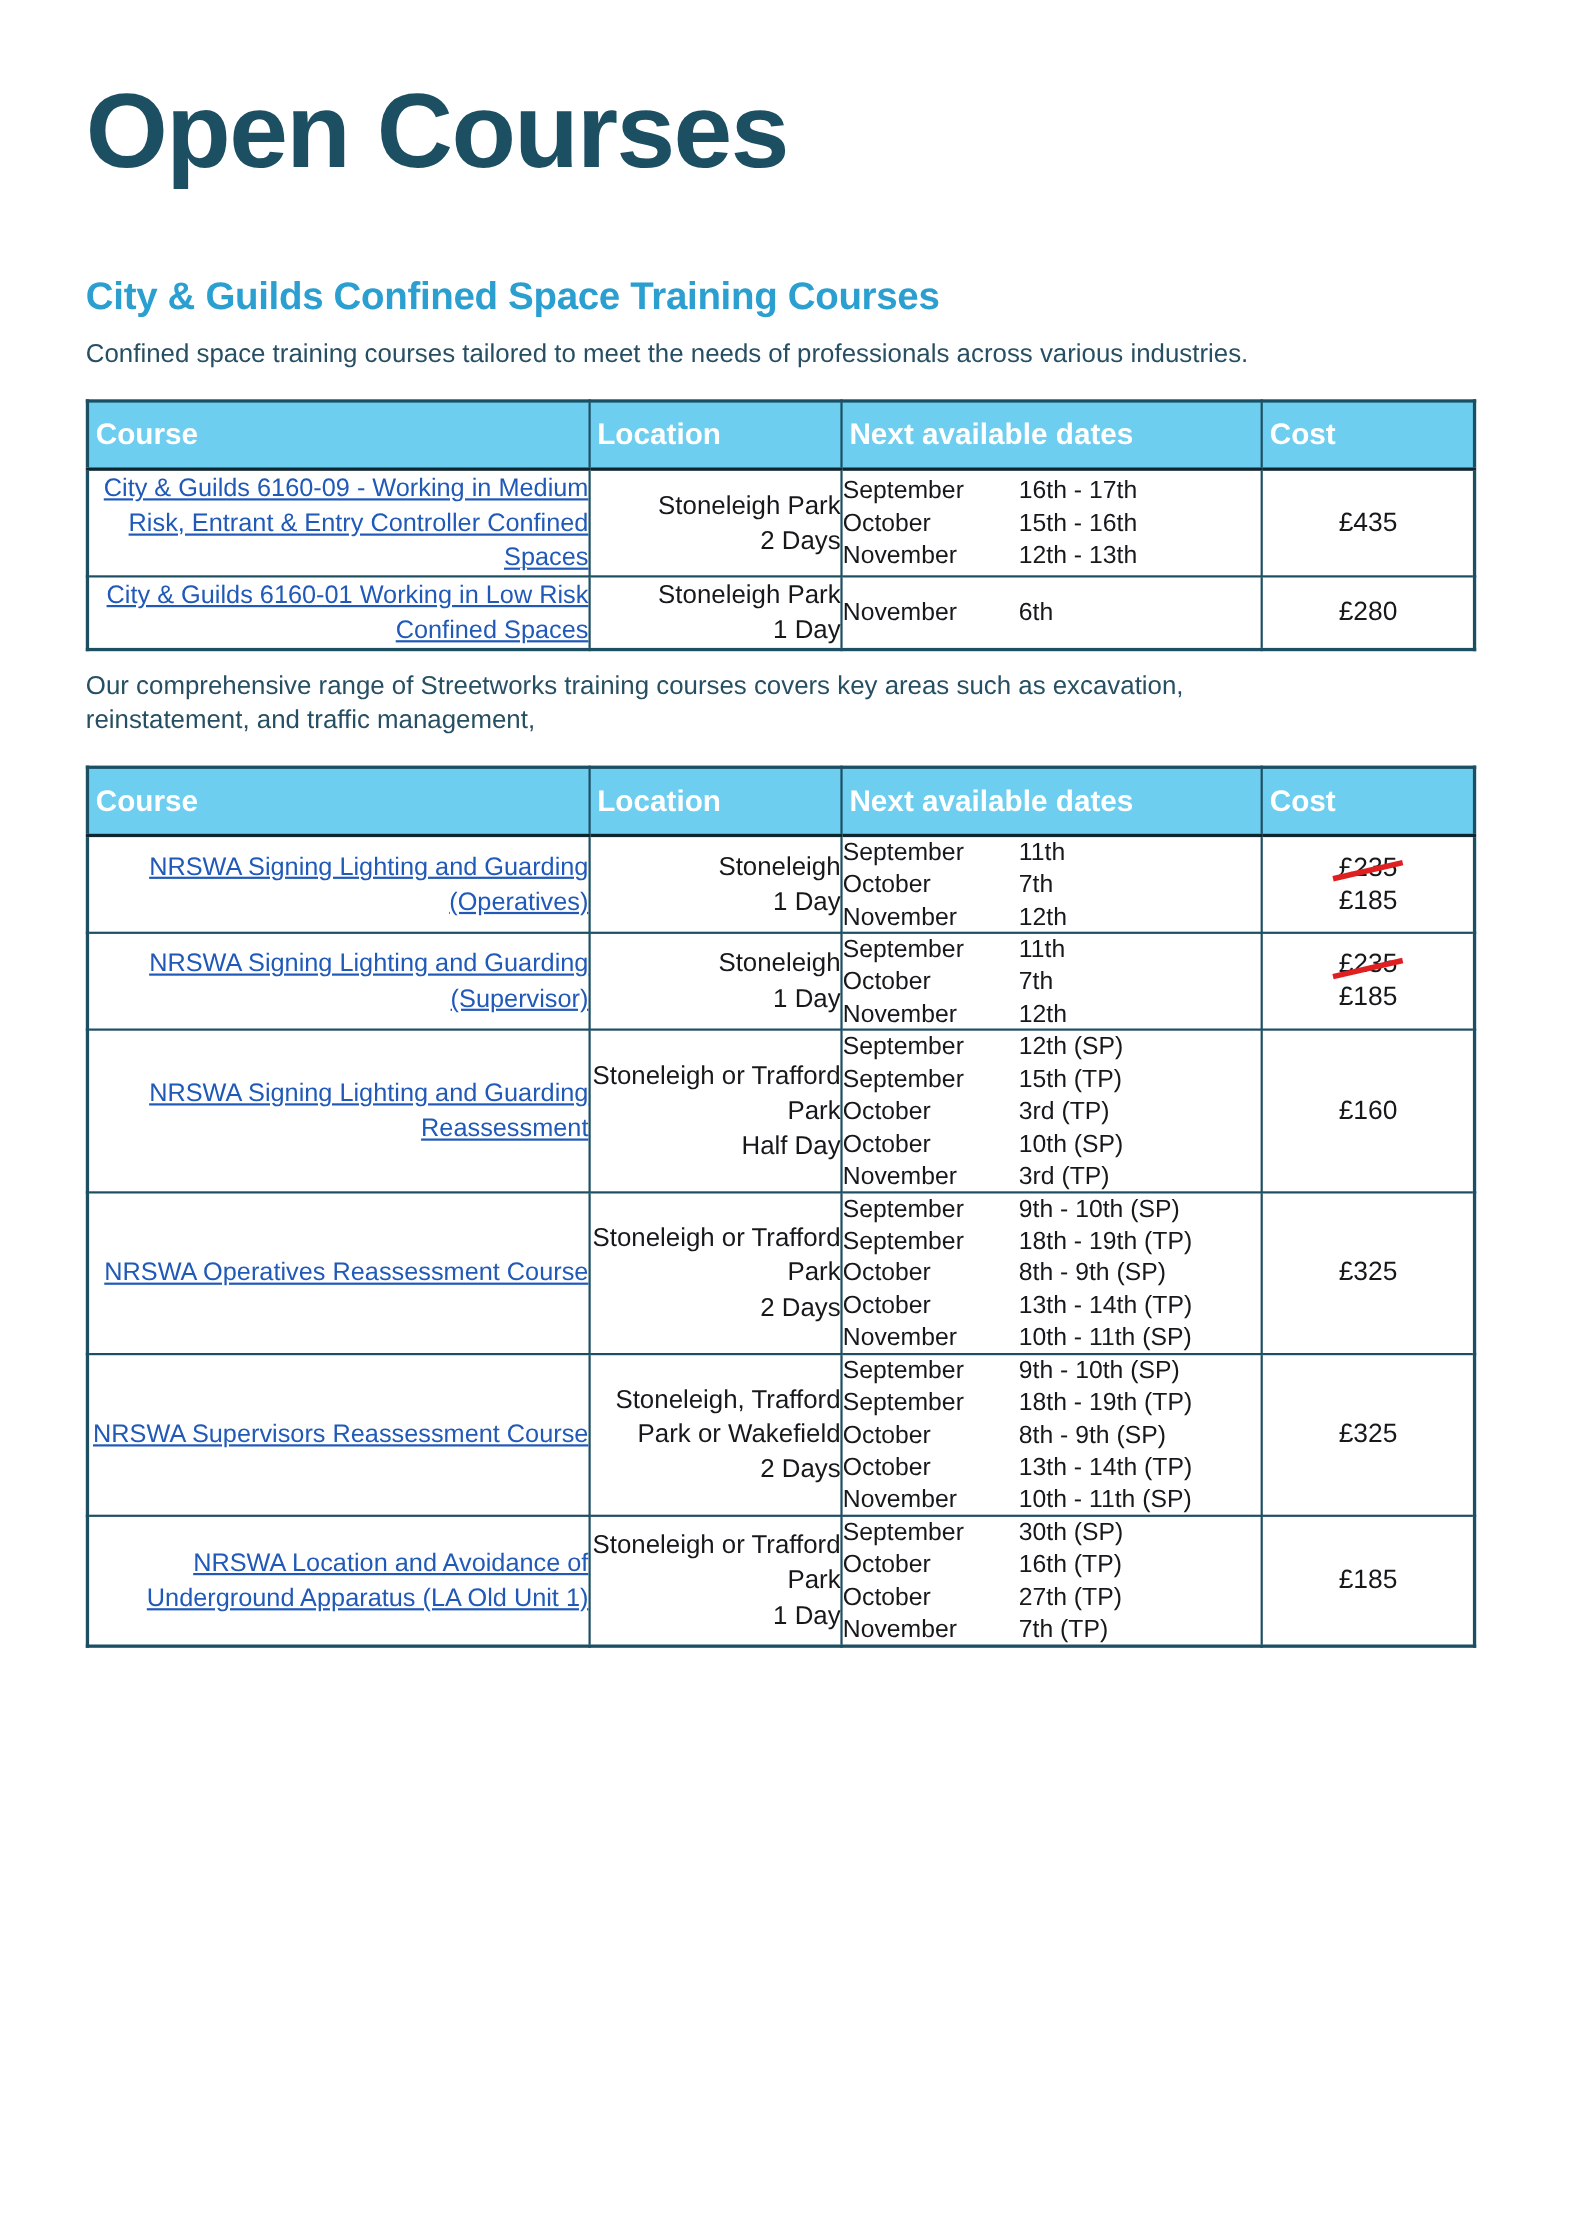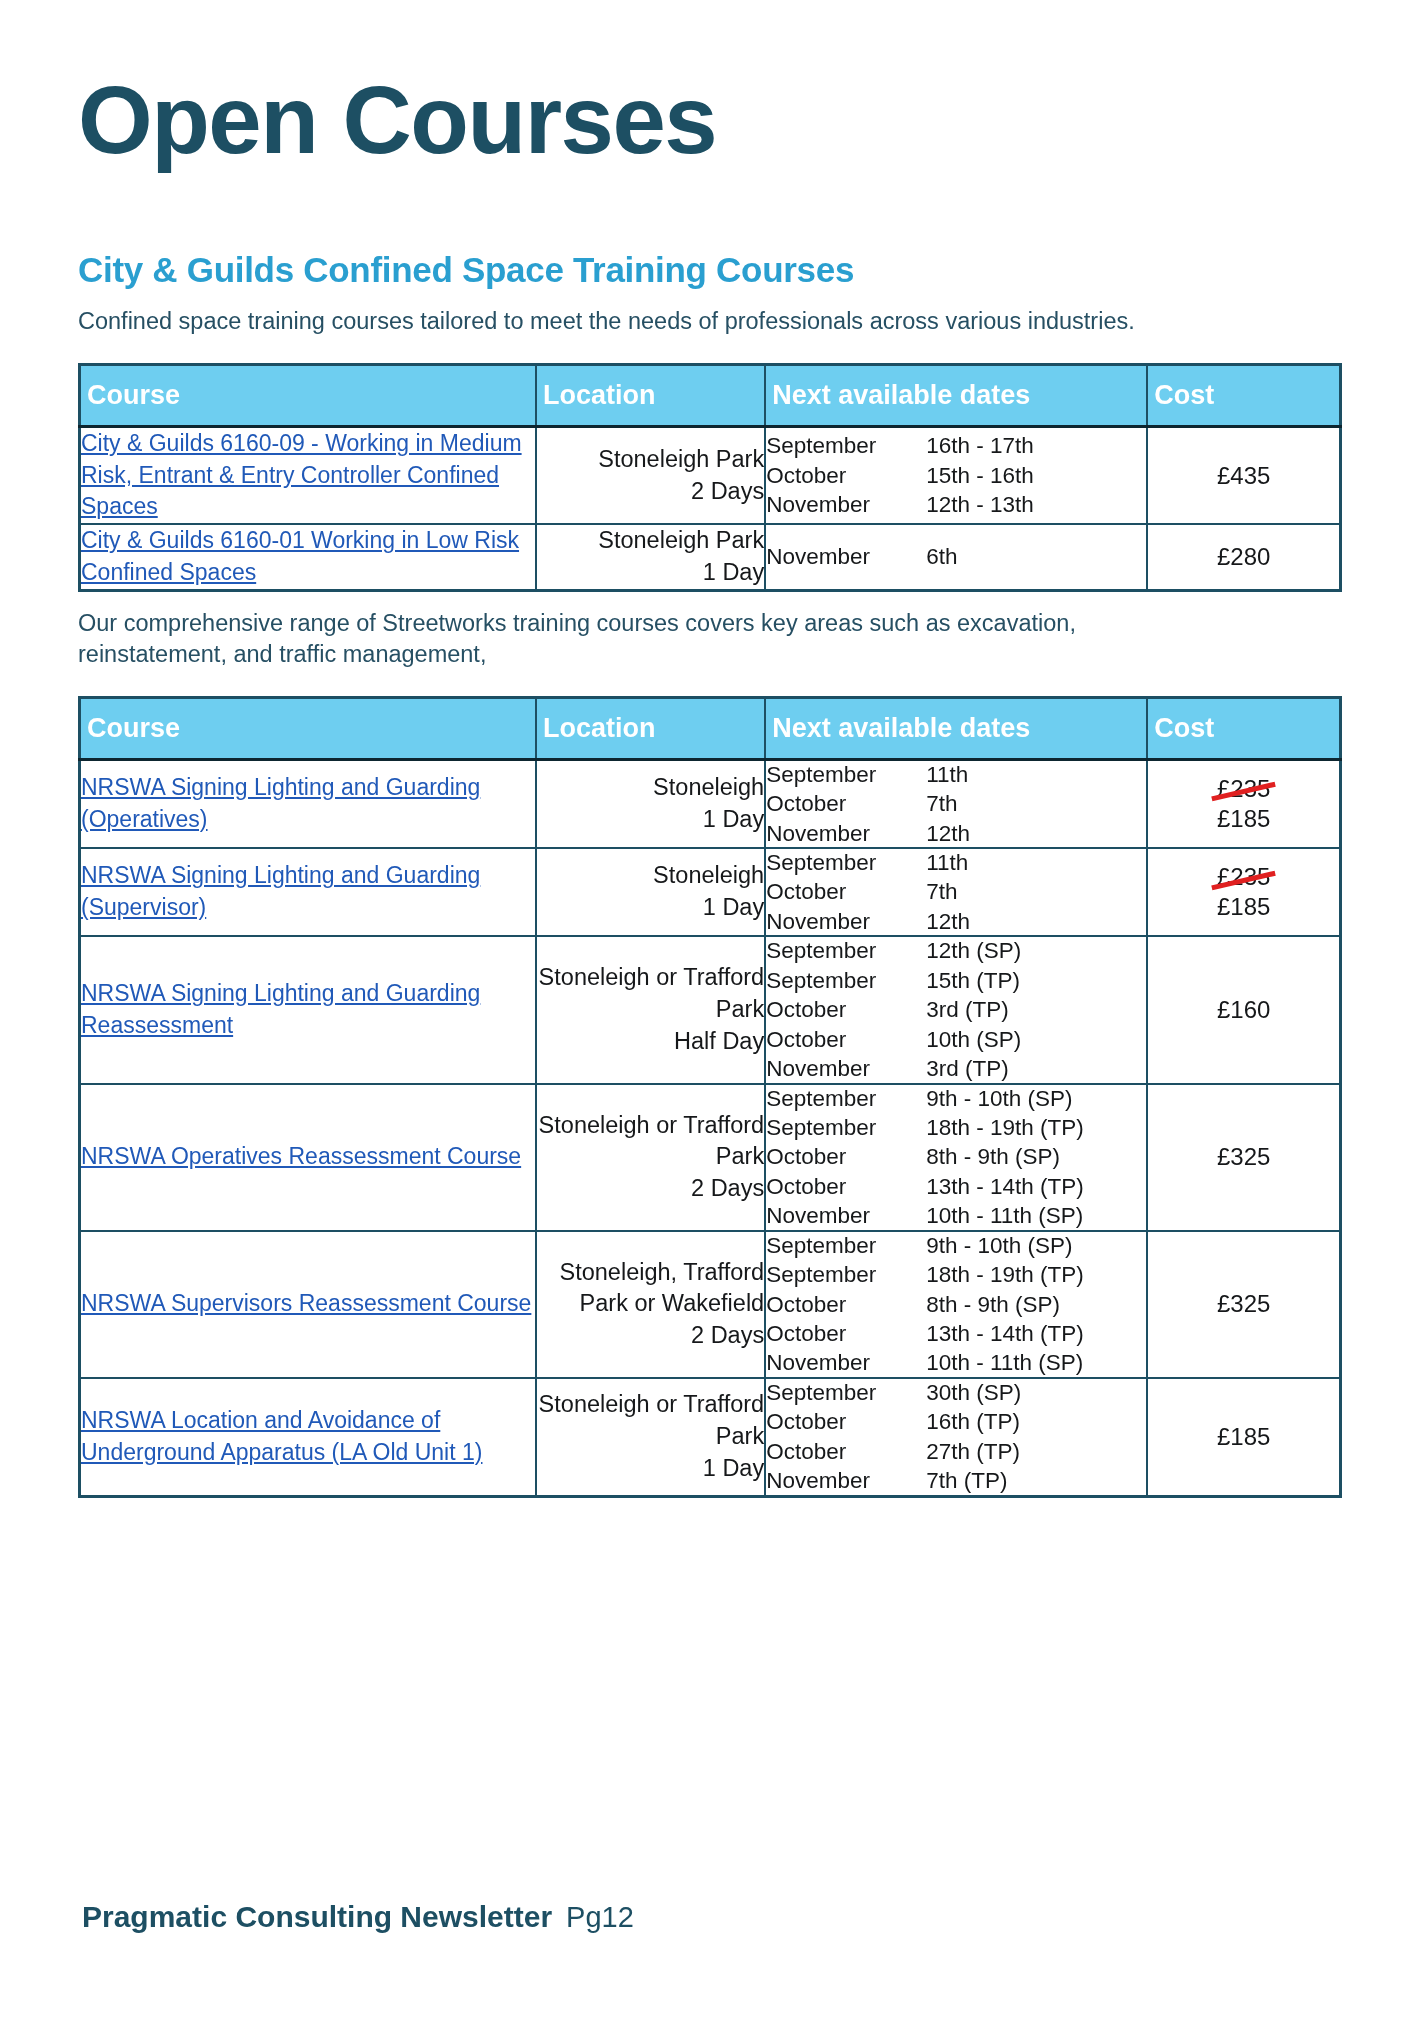--- a/index.html
+++ b/index.html
@@ -76,21 +76,21 @@
     padding: 14px 6px;
     border-bottom: 3px solid #0d2630;
   }
 
   .col-course   { width: 430px; }
   .col-location { width: 216px; }
   .col-dates    { width: 360px; }
   .col-cost     { width: 182px; }
 
   td.c-course {
-    text-align: left;
+    text-align: right;
     padding: 12px 14px;
   }
   td.c-course a {
     color: #2059b8;
     text-decoration: underline;
     font-size: 23px;
     line-height: 1.38;
     display: inline-block;
   }
   td.c-location {
@@ -358,17 +358,13 @@
             </div>
           </td>
           <td class="c-cost"><span>£185</span></td>
         </tr>
       </tbody>
   </table>
 
 </div>
 
 <div class="footer">
-  <div class="footer-left">
-    <span class="footer-brand">Pragmatic Consulting Newsletter</span>
-    <span class="footer-page">Pg12</span>
-  </div>
 </div>
 
 </body></html>

